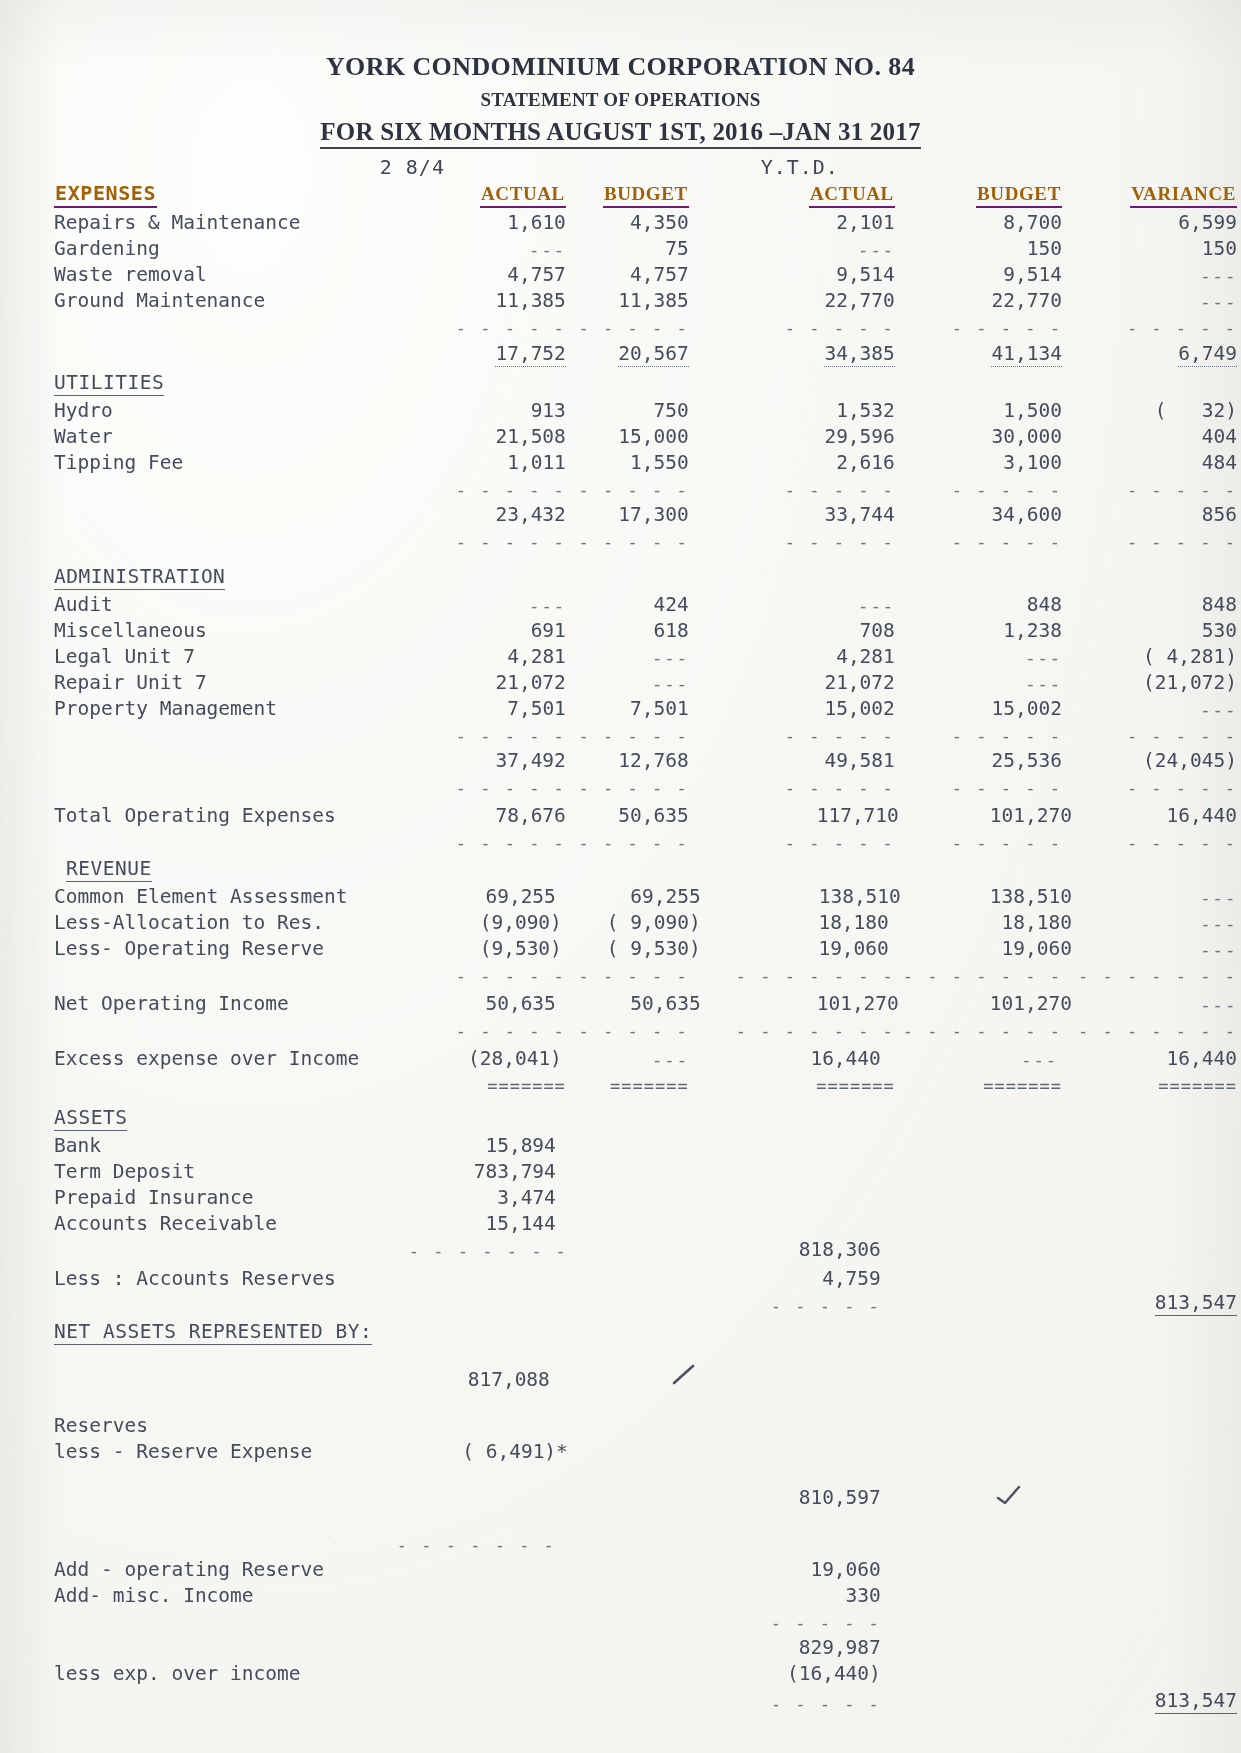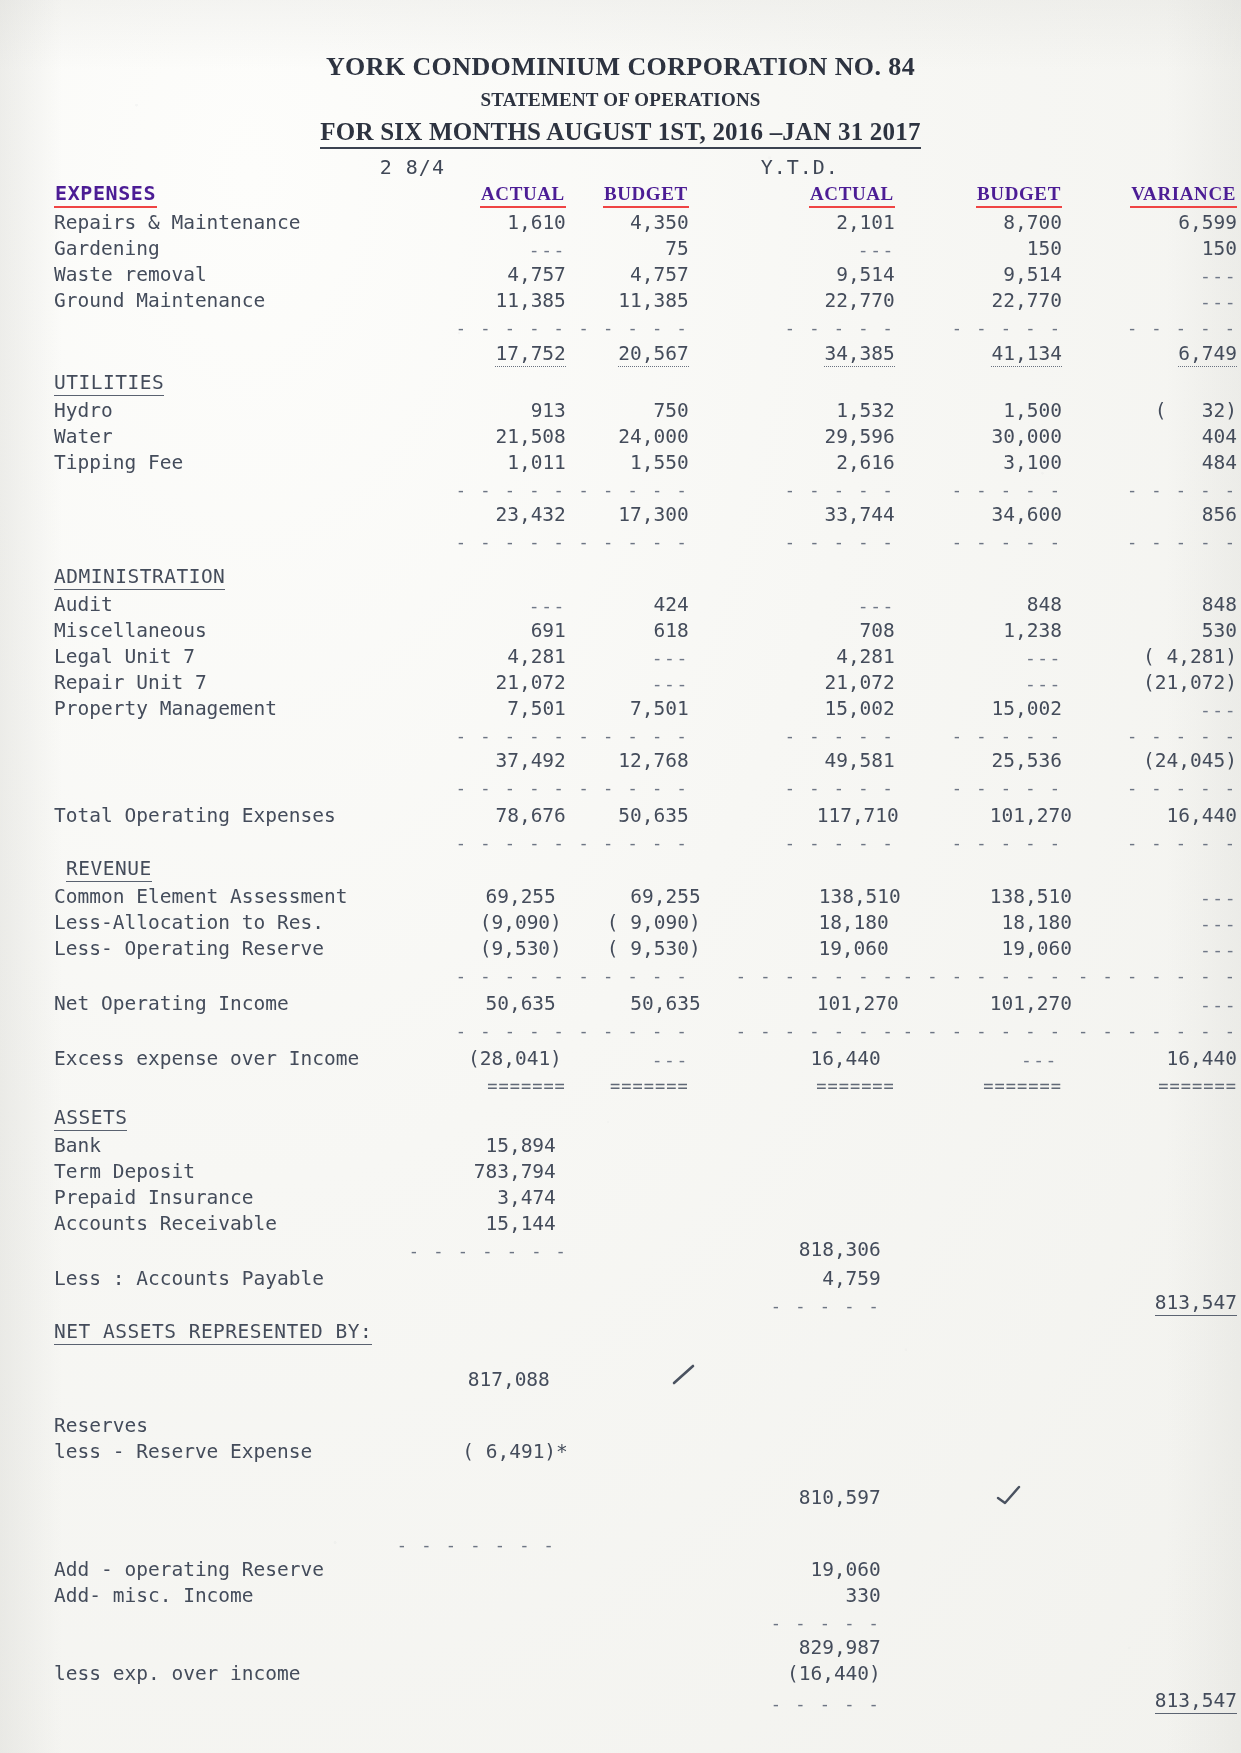--- a/index.html
+++ b/index.html
@@ -92,22 +92,22 @@
     font-family: "DejaVu Sans Mono", monospace;
     font-size: 20px;
     letter-spacing: 1px;
     color: #3f4756;
   }
   .hdr-col {
     font-family: "Liberation Serif", serif;
     font-weight: bold;
     font-size: 19px;
     letter-spacing: .6px;
-    color: #4c1d95;
-    border-bottom: 2px solid #ef4444;
+    color: #a16207;
+    border-bottom: 2px solid #701a75;
     display: inline-block;
     padding: 0 1px 1px 1px;
   }
   .sect {
     display: inline-block;
     border-bottom: 1.6px solid #5a6270;
     padding-bottom: 1px;
     letter-spacing: .5px;
   }
   .dash {
@@ -237,21 +237,21 @@
       <td class="c-label">Hydro</td>
       <td class="c-num">913</td>
       <td class="c-num2">750</td>
       <td class="c-num3">1,532</td>
       <td class="c-num4">1,500</td>
       <td class="c-var">(   32)</td>
     </tr>
     <tr class="r">
       <td class="c-label">Water</td>
       <td class="c-num">21,508</td>
-      <td class="c-num2">24,000</td>
+      <td class="c-num2">15,000</td>
       <td class="c-num3">29,596</td>
       <td class="c-num4">30,000</td>
       <td class="c-var">404</td>
     </tr>
     <tr class="r">
       <td class="c-label">Tipping Fee</td>
       <td class="c-num">1,011</td>
       <td class="c-num2">1,550</td>
       <td class="c-num3">2,616</td>
       <td class="c-num4">3,100</td>
@@ -508,21 +508,21 @@
     <tr class="r">
       <td class="c-label"></td>
       <td class="c-num rule-s" style="padding-right:10px !important;">- - - - - - -</td>
       <td class="c-num2"></td>
       <td class="c-num3" style="padding-right:22px !important;">818,306</td>
       <td class="c-num4"></td>
       <td class="c-var"></td>
     </tr>
 
     <tr class="r-tall">
-      <td class="c-label">Less : Accounts Payable</td>
+      <td class="c-label">Less : Accounts Reserves</td>
       <td class="c-num"></td>
       <td class="c-num2"></td>
       <td class="c-num3" style="padding-right:22px !important;">4,759</td>
       <td class="c-num4"></td>
       <td class="c-var"></td>
     </tr>
 
     <tr class="r">
       <td class="c-label"></td>
       <td class="c-num"></td>

